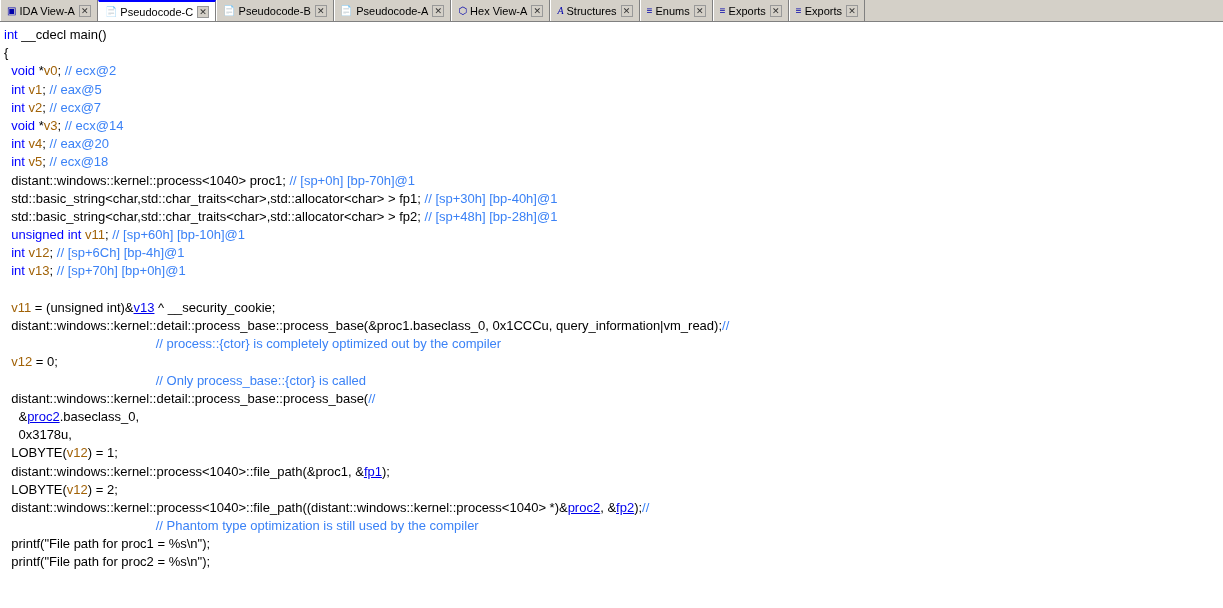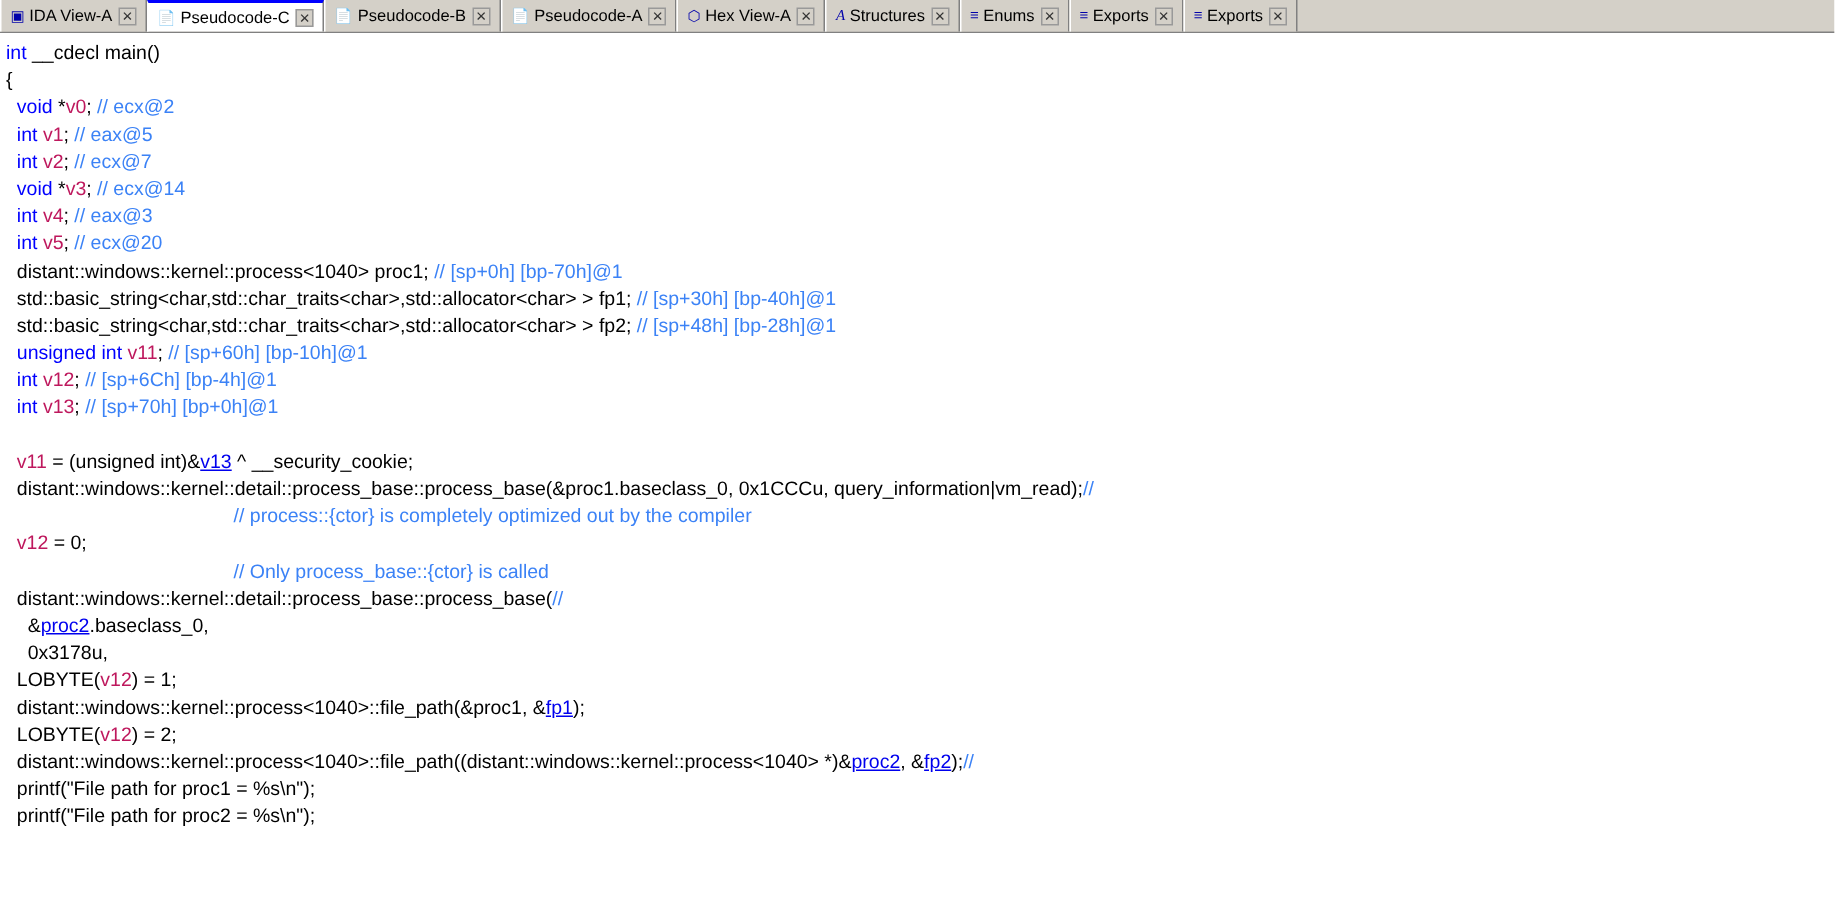--- a/index.html
+++ b/index.html
@@ -76,21 +76,21 @@
 
     .code-line {
       white-space: pre;
       font-family: Liberation Sans, sans-serif;
       font-size: 13px;
       min-height: 18px;
       display: block;
     }
     .c-comment { color: #3b82f6; }
     .c-keyword { color: #0000ff; }
-    .c-addr { color: #be185d; }
+    .c-addr { color: #a16207; }
     .c-link { color: #0000ee; text-decoration: underline; cursor: pointer; }
   </style>
 </head>
 <body>
 
 <div id="tab-bar">
   <div class="tab">
     <span class="tab-icon">▣</span>
     <span>IDA View-A</span>
     <span class="tab-close">✕</span>
@@ -138,37 +138,38 @@
 </div>
 
 <div id="code-area">
 
 <span class="code-line"><span class="c-keyword">int</span> __cdecl main()</span>
 <span class="code-line">{</span>
 <span class="code-line">  <span class="c-keyword">void</span> *<span class="c-addr">v0</span>; <span class="c-comment">// ecx@2</span></span>
 <span class="code-line">  <span class="c-keyword">int</span> <span class="c-addr">v1</span>; <span class="c-comment">// eax@5</span></span>
 <span class="code-line">  <span class="c-keyword">int</span> <span class="c-addr">v2</span>; <span class="c-comment">// ecx@7</span></span>
 <span class="code-line">  <span class="c-keyword">void</span> *<span class="c-addr">v3</span>; <span class="c-comment">// ecx@14</span></span>
-<span class="code-line">  <span class="c-keyword">int</span> <span class="c-addr">v4</span>; <span class="c-comment">// eax@3</span></span>
-<span class="code-line">  <span class="c-keyword">int</span> <span class="c-addr">v5</span>; <span class="c-comment">// ecx@20</span></span>
+<span class="code-line">  <span class="c-keyword">int</span> <span class="c-addr">v4</span>; <span class="c-comment">// eax@20</span></span>
+<span class="code-line">  <span class="c-keyword">int</span> <span class="c-addr">v5</span>; <span class="c-comment">// ecx@18</span></span>
 <span class="code-line">  distant::windows::kernel::process&lt;1040&gt; proc1; <span class="c-comment">// [sp+0h] [bp-70h]@1</span></span>
 <span class="code-line">  std::basic_string&lt;char,std::char_traits&lt;char&gt;,std::allocator&lt;char&gt; &gt; fp1; <span class="c-comment">// [sp+30h] [bp-40h]@1</span></span>
 <span class="code-line">  std::basic_string&lt;char,std::char_traits&lt;char&gt;,std::allocator&lt;char&gt; &gt; fp2; <span class="c-comment">// [sp+48h] [bp-28h]@1</span></span>
 <span class="code-line">  <span class="c-keyword">unsigned</span> <span class="c-keyword">int</span> <span class="c-addr">v11</span>; <span class="c-comment">// [sp+60h] [bp-10h]@1</span></span>
 <span class="code-line">  <span class="c-keyword">int</span> <span class="c-addr">v12</span>; <span class="c-comment">// [sp+6Ch] [bp-4h]@1</span></span>
 <span class="code-line">  <span class="c-keyword">int</span> <span class="c-addr">v13</span>; <span class="c-comment">// [sp+70h] [bp+0h]@1</span></span>
 <span class="code-line"> </span>
 <span class="code-line">  <span class="c-addr">v11</span> = (unsigned int)&amp;<span class="c-link">v13</span> ^ __security_cookie;</span>
 <span class="code-line">  distant::windows::kernel::detail::process_base::process_base(&amp;proc1.baseclass_0, 0x1CCCu, query_information|vm_read);<span class="c-comment">//</span></span>
 <span class="code-line">                                          <span class="c-comment">// process::{ctor} is completely optimized out by the compiler</span></span>
 <span class="code-line">  <span class="c-addr">v12</span> = 0;</span>
 <span class="code-line">                                          <span class="c-comment">// Only process_base::{ctor} is called</span></span>
 <span class="code-line">  distant::windows::kernel::detail::process_base::process_base(<span class="c-comment">//</span></span>
 <span class="code-line">    &amp;<span class="c-link">proc2</span>.baseclass_0,</span>
 <span class="code-line">    0x3178u,</span>
 <span class="code-line">  LOBYTE(<span class="c-addr">v12</span>) = 1;</span>
 <span class="code-line">  distant::windows::kernel::process&lt;1040&gt;::file_path(&amp;proc1, &amp;<span class="c-link">fp1</span>);</span>
 <span class="code-line">  LOBYTE(<span class="c-addr">v12</span>) = 2;</span>
 <span class="code-line">  distant::windows::kernel::process&lt;1040&gt;::file_path((distant::windows::kernel::process&lt;1040&gt; *)&amp;<span class="c-link">proc2</span>, &amp;<span class="c-link">fp2</span>);<span class="c-comment">//</span></span>
+<span class="code-line">                                          <span class="c-comment">// Phantom type optimization is still used by the compiler</span></span>
 <span class="code-line">  printf("File path for proc1 = %s\n");</span>
 <span class="code-line">  printf("File path for proc2 = %s\n");</span>
 
 </div>
 
 </body></html>

